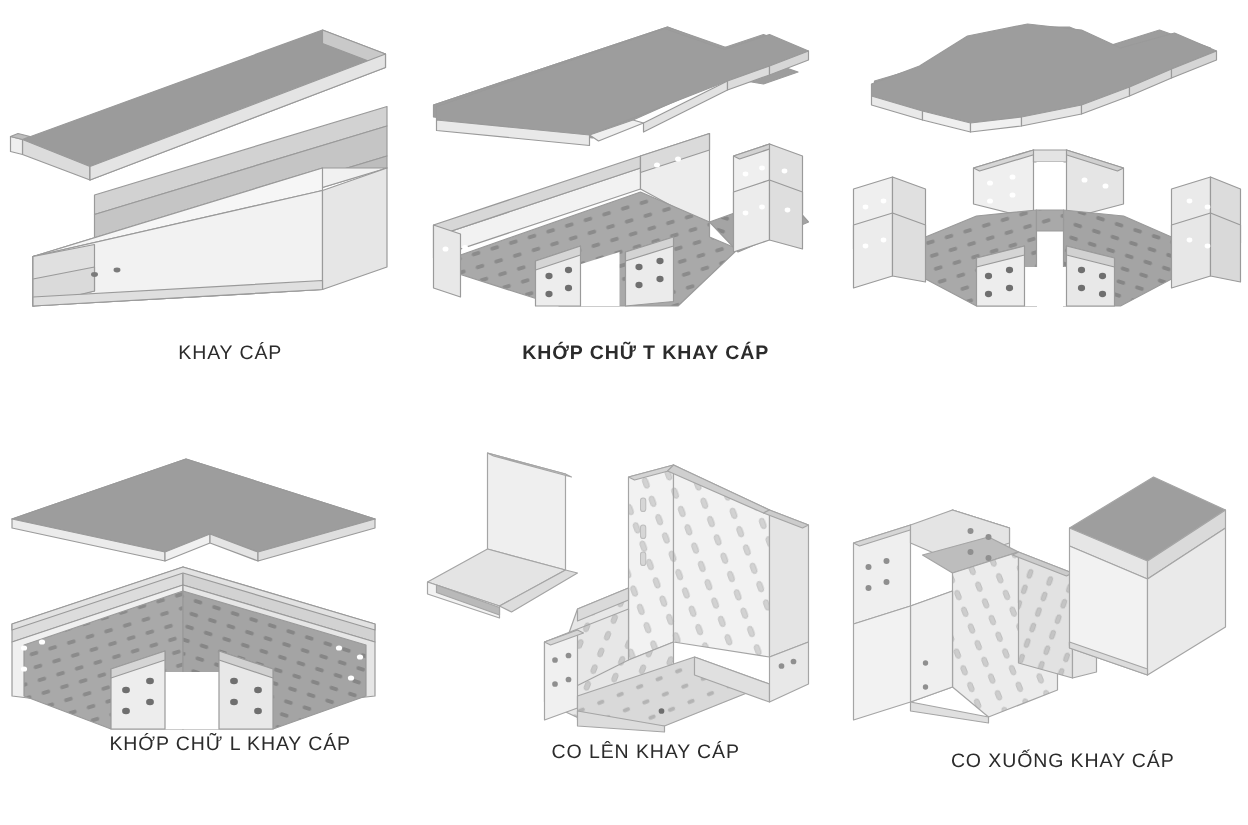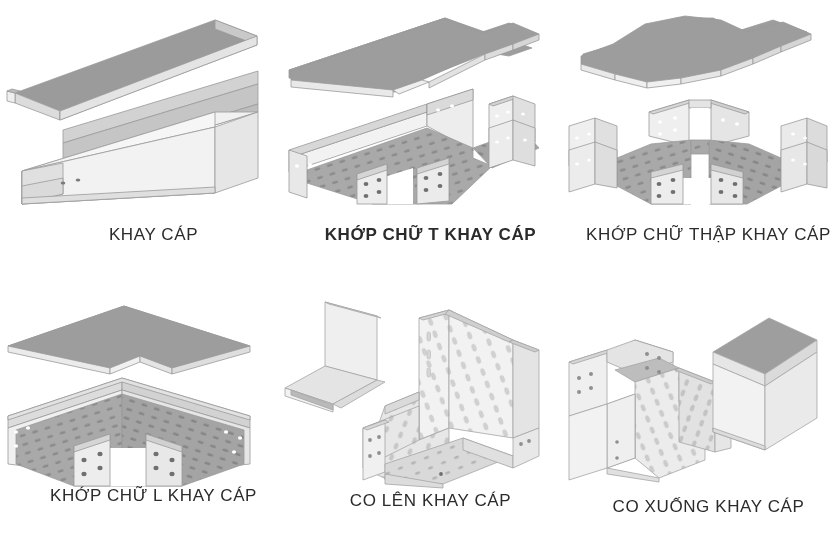--- a/index.html
+++ b/index.html
@@ -23,21 +23,21 @@
     width: 277px;
     display: flex;
     flex-direction: column;
     align-items: center;
   }
   .fig {
     display: block;
   }
   .caption {
     font-family: "Liberation Sans", sans-serif;
-    font-size: 17px;
+    font-size: 13px;
     letter-spacing: 0.6px;
     color: #2b2b2b;
     text-align: center;
     white-space: nowrap;
     line-height: 16px;
     padding-left: 30px;
   }
   
   #cell-0 { left: 0px;   top: 8px; }
   #cell-1 { left: 277px; top: 8px; font-weight: bold; }
@@ -258,21 +258,20 @@
         <ellipse cx="22" cy="130" rx="1.9" ry="1.6" fill="#ffffff"></ellipse>
         <ellipse cx="34" cy="126" rx="1.9" ry="1.6" fill="#ffffff"></ellipse>
         <ellipse cx="22" cy="156" rx="1.9" ry="1.6" fill="#ffffff"></ellipse>
         <ellipse cx="34" cy="152" rx="1.9" ry="1.6" fill="#ffffff"></ellipse>
         <ellipse cx="238" cy="126" rx="1.9" ry="1.6" fill="#ffffff"></ellipse>
         <ellipse cx="250" cy="130" rx="1.9" ry="1.6" fill="#ffffff"></ellipse>
         <ellipse cx="238" cy="152" rx="1.9" ry="1.6" fill="#ffffff"></ellipse>
         <ellipse cx="250" cy="156" rx="1.9" ry="1.6" fill="#ffffff"></ellipse>
       </g>
     </svg>
-    <div class="caption">KHỚP CHỮ THẬP KHAY CÁP</div>
   </div>
 
   <div class="cell" id="cell-3">
     <svg class="fig" width="277" height="200" viewBox="0 0 277 200">
       <defs>
         <pattern id="perfL" width="13" height="9" patternUnits="userSpaceOnUse" patternTransform="rotate(-17)">
           <rect x="0" y="0" width="13" height="9" fill="#a9a9a9"></rect>
           <rect x="1.5" y="2.5" width="6" height="2.6" rx="1.3" fill="#8b8b8b"></rect>
         </pattern>
         <pattern id="perfL2" width="13" height="9" patternUnits="userSpaceOnUse" patternTransform="rotate(18)">

